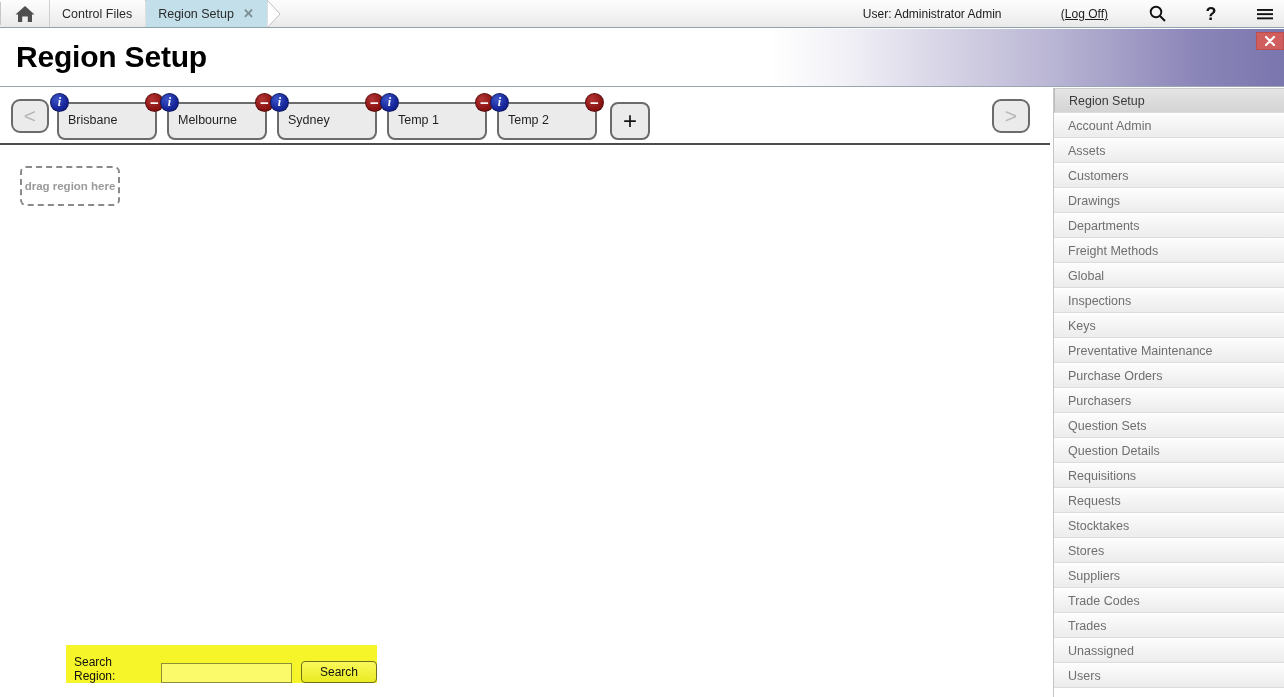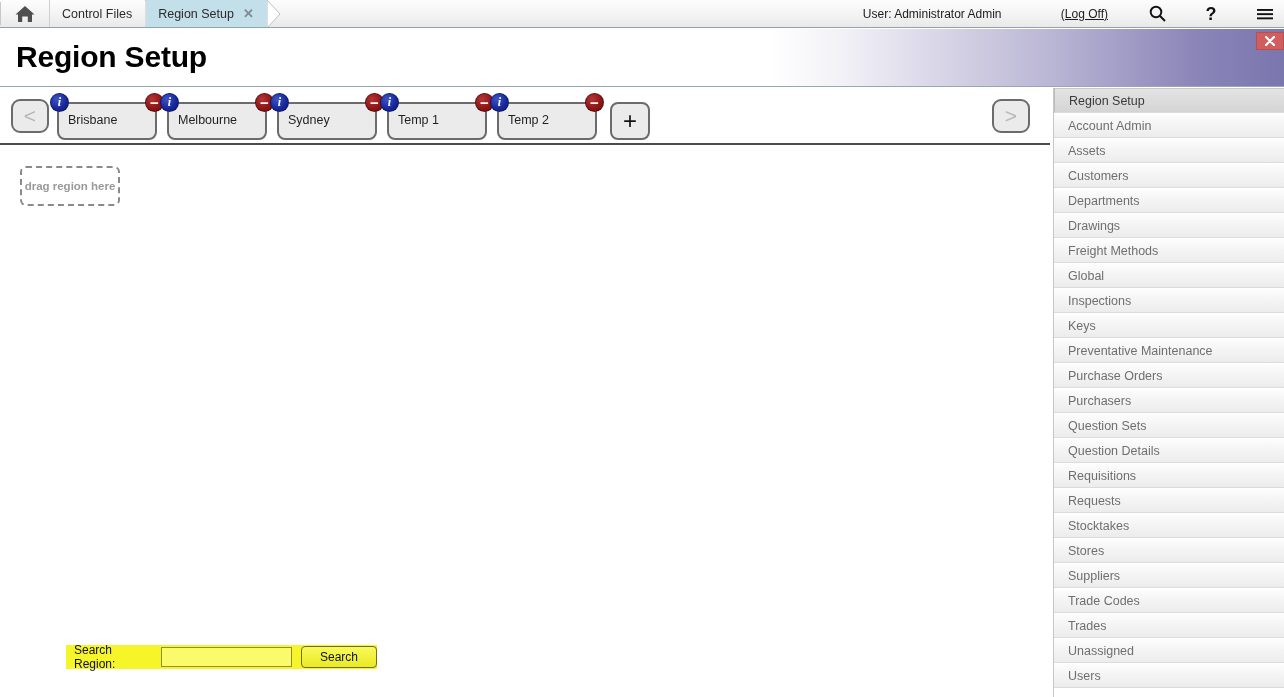--- a/index.html
+++ b/index.html
@@ -124,22 +124,22 @@
   }
 
   .dropzone {
     position: absolute; left: 20px; top: 78px; width: 100px; height: 40px;
     border: 2px dashed #8a8a8a; border-radius: 6px;
     display: flex; align-items: center; justify-content: center;
     font-size: 11.5px; color: #9a9a9a; font-weight: bold;
   }
 
   .searchpanel {
-    position: absolute; left: 66px; top: 645px; width: 311px; height: 24px;
-    background: #f5f529; display: flex; align-items: center;
+    position: absolute; left: 66px; top: 645px; width: 311px; height: 38px;
+    background: #f5f529; display: flex; align-items: flex-end;
   }
   .searchpanel .slabel { font-size: 12px; color: #111; margin-left: 8px; }
   .searchinput {
     margin-left: 8px; width: 131px; height: 20px;
     border: 1px solid #8f8f3a; background: #fafa6a;
     font-family: "Liberation Sans", sans-serif; font-size: 12px;
     padding: 0 3px; outline: none;
   }
   .searchbtn {
     margin-left: 9px; width: 79px; height: 22px;
@@ -296,26 +296,26 @@
       <div class="sb-item">
         <span>Account Admin</span>
       </div>
       <div class="sb-item">
         <span>Assets</span>
       </div>
       <div class="sb-item">
         <span>Customers</span>
       </div>
       <div class="sb-item">
+        <span>Drawings</span>
+      </div>
+      <div class="sb-item">
         <span>Departments</span>
       </div>
       <div class="sb-item">
-        <span>Drawings</span>
-      </div>
-      <div class="sb-item">
         <span>Freight Methods</span>
       </div>
       <div class="sb-item">
         <span>Global</span>
       </div>
       <div class="sb-item">
         <span>Inspections</span>
       </div>
       <div class="sb-item">
         <span>Keys</span>

